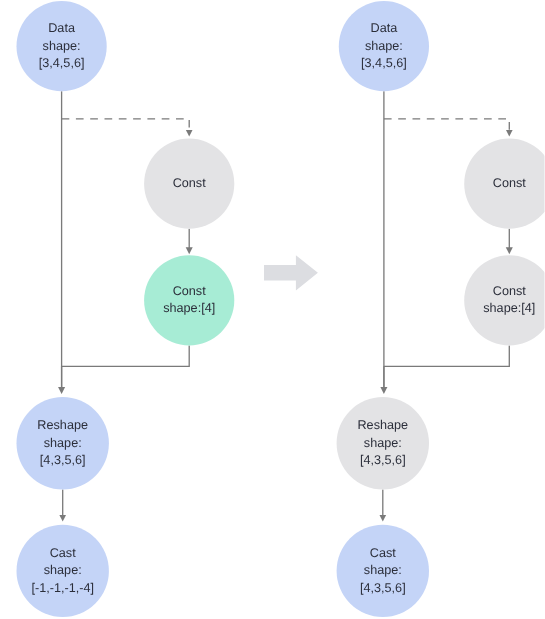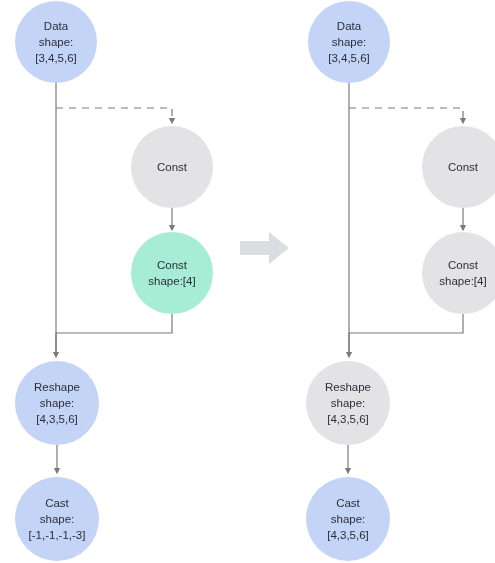--- a/index.html
+++ b/index.html
@@ -100,21 +100,21 @@
         <span class="nline">shape:[4]</span>
       </div>
       <div class="node" style="left: 3px; top: 361px; width: 84px; height: 84px; background: rgb(196, 212, 247); color: rgb(43, 46, 58);">
         <span class="nline">Reshape</span>
         <span class="nline">shape:</span>
         <span class="nline">[4,3,5,6]</span>
       </div>
       <div class="node" style="left: 3px; top: 477px; width: 84px; height: 84px; background: rgb(196, 212, 247); color: rgb(43, 46, 58);">
         <span class="nline">Cast</span>
         <span class="nline">shape:</span>
-        <span class="nline">[-1,-1,-1,-3]</span>
+        <span class="nline">[-1,-1,-1,-4]</span>
       </div>
       <div class="node" style="left: 296px; top: 1px; width: 82px; height: 82px; background: rgb(196, 212, 247); color: rgb(43, 46, 58);">
         <span class="nline">Data</span>
         <span class="nline">shape:</span>
         <span class="nline">[3,4,5,6]</span>
       </div>
       <div class="node" style="left: 410px; top: 126px; width: 82px; height: 82px; background: rgb(227, 227, 229); color: rgb(43, 46, 58);">
         <span class="nline">Const</span>
       </div>
       <div class="node" style="left: 410px; top: 232px; width: 82px; height: 82px; background: rgb(227, 227, 229); color: rgb(43, 46, 58);">

